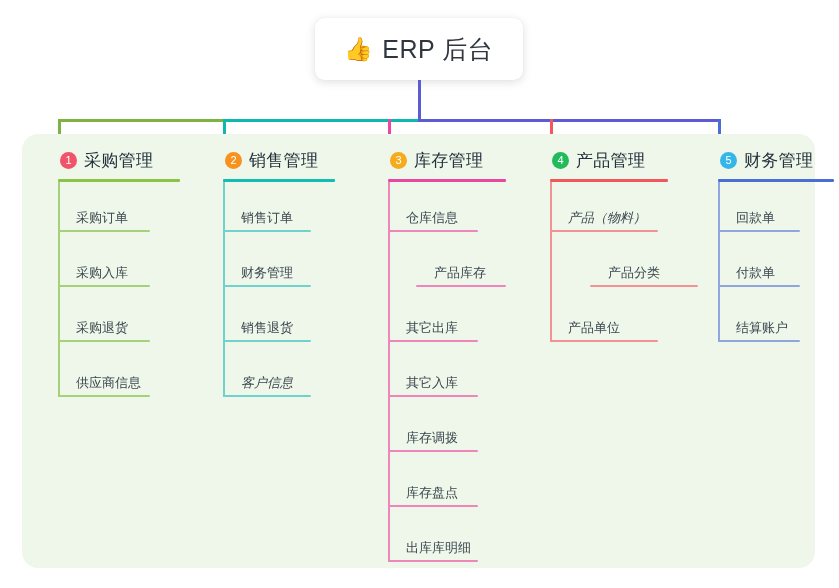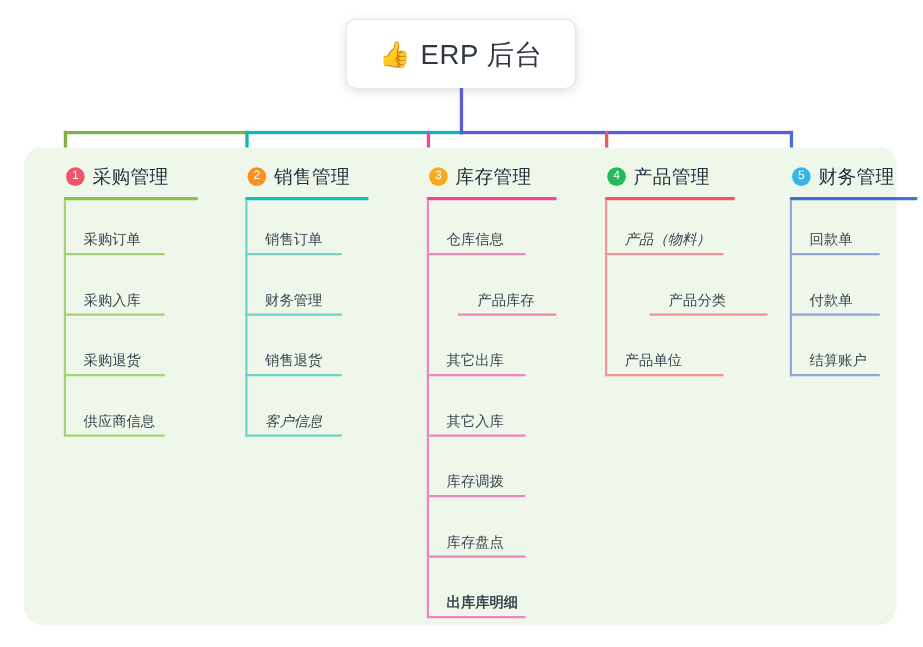--- a/index.html
+++ b/index.html
@@ -171,21 +171,21 @@
           <div class="leaf-rule" style="width: 90px; background: rgb(239, 134, 187);"></div>
         </div>
         <div class="leaf" style="top: 266px; width: 90px; height: 40px; font-family: Liberation Mono, monospace;">
           <span class="leaf-label">库存调拨</span>
           <div class="leaf-rule" style="width: 90px; background: rgb(239, 134, 187);"></div>
         </div>
         <div class="leaf" style="top: 321px; width: 90px; height: 40px;">
           <span class="leaf-label">库存盘点</span>
           <div class="leaf-rule" style="width: 90px; background: rgb(239, 134, 187);"></div>
         </div>
-        <div class="leaf" style="top: 376px; width: 90px; height: 40px; font-weight: bold;">
+        <div class="leaf" style="top: 376px; width: 90px; height: 40px;">
           <span class="leaf-label">出库库明细</span>
           <div class="leaf-rule" style="width: 90px; background: rgb(239, 134, 187);"></div>
         </div>
       </div>
       <div class="col" style="left: 532px; top: 146px;">
         <div class="col-head">
           <span class="badge" style="background: rgb(34, 187, 91);">4</span>
           <span class="col-title">产品管理</span>
         </div>
         <div class="col-rule" style="width: 118px; background: rgb(242, 88, 91);"></div>

